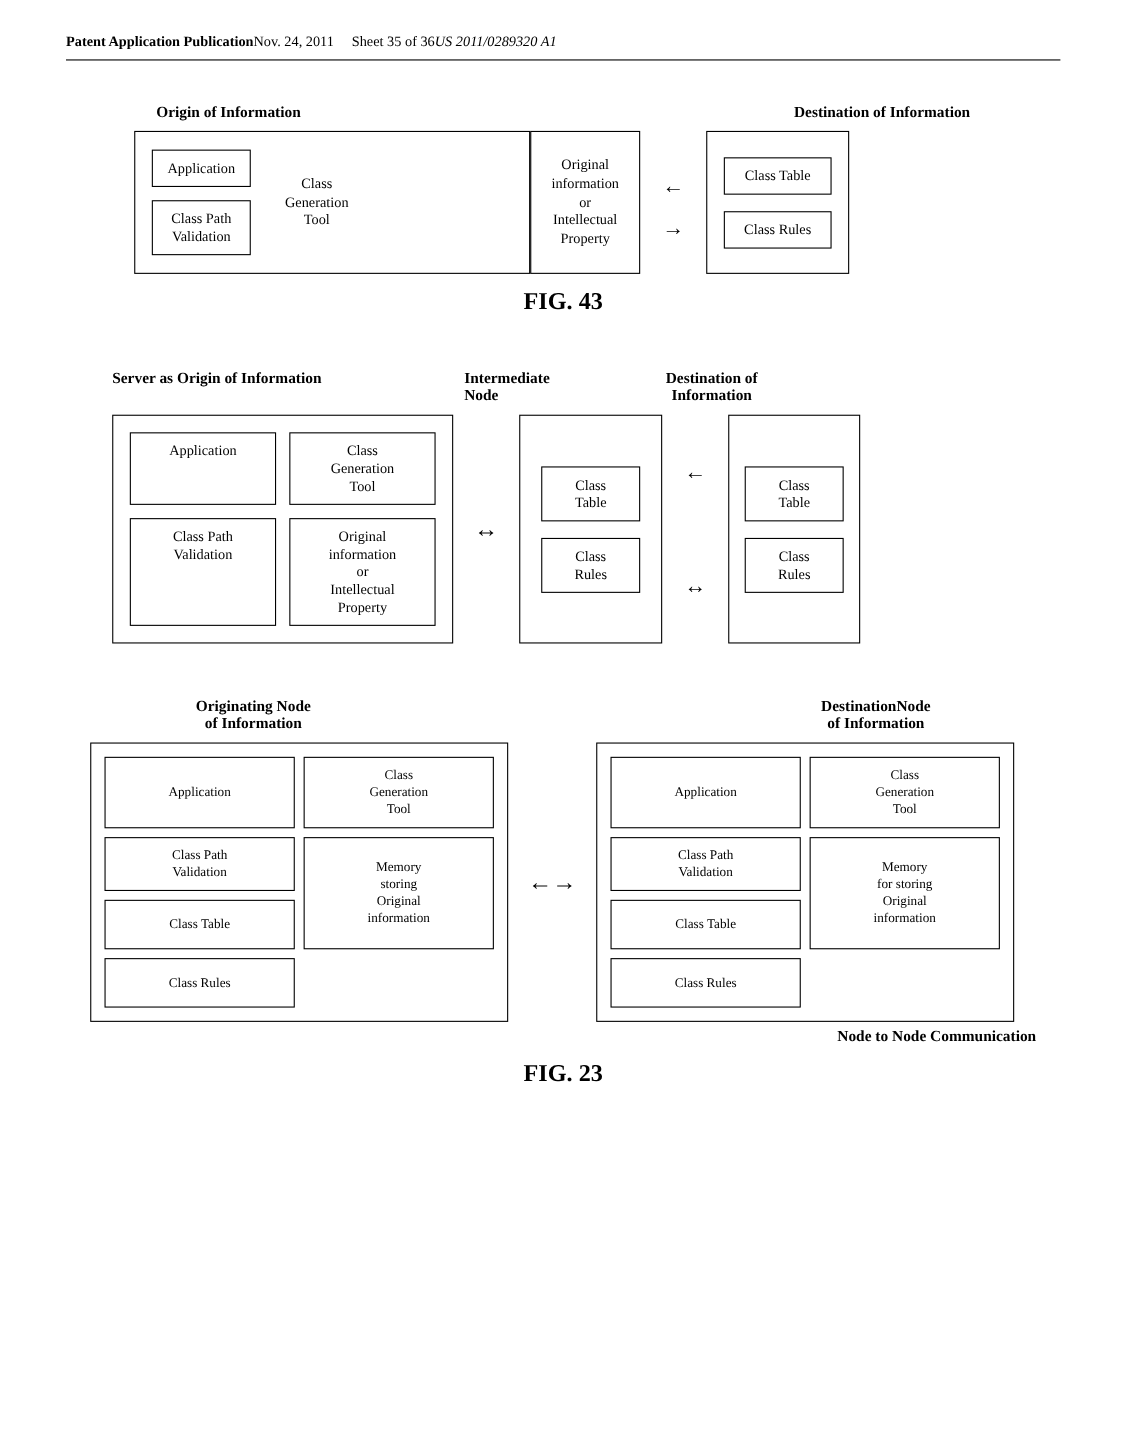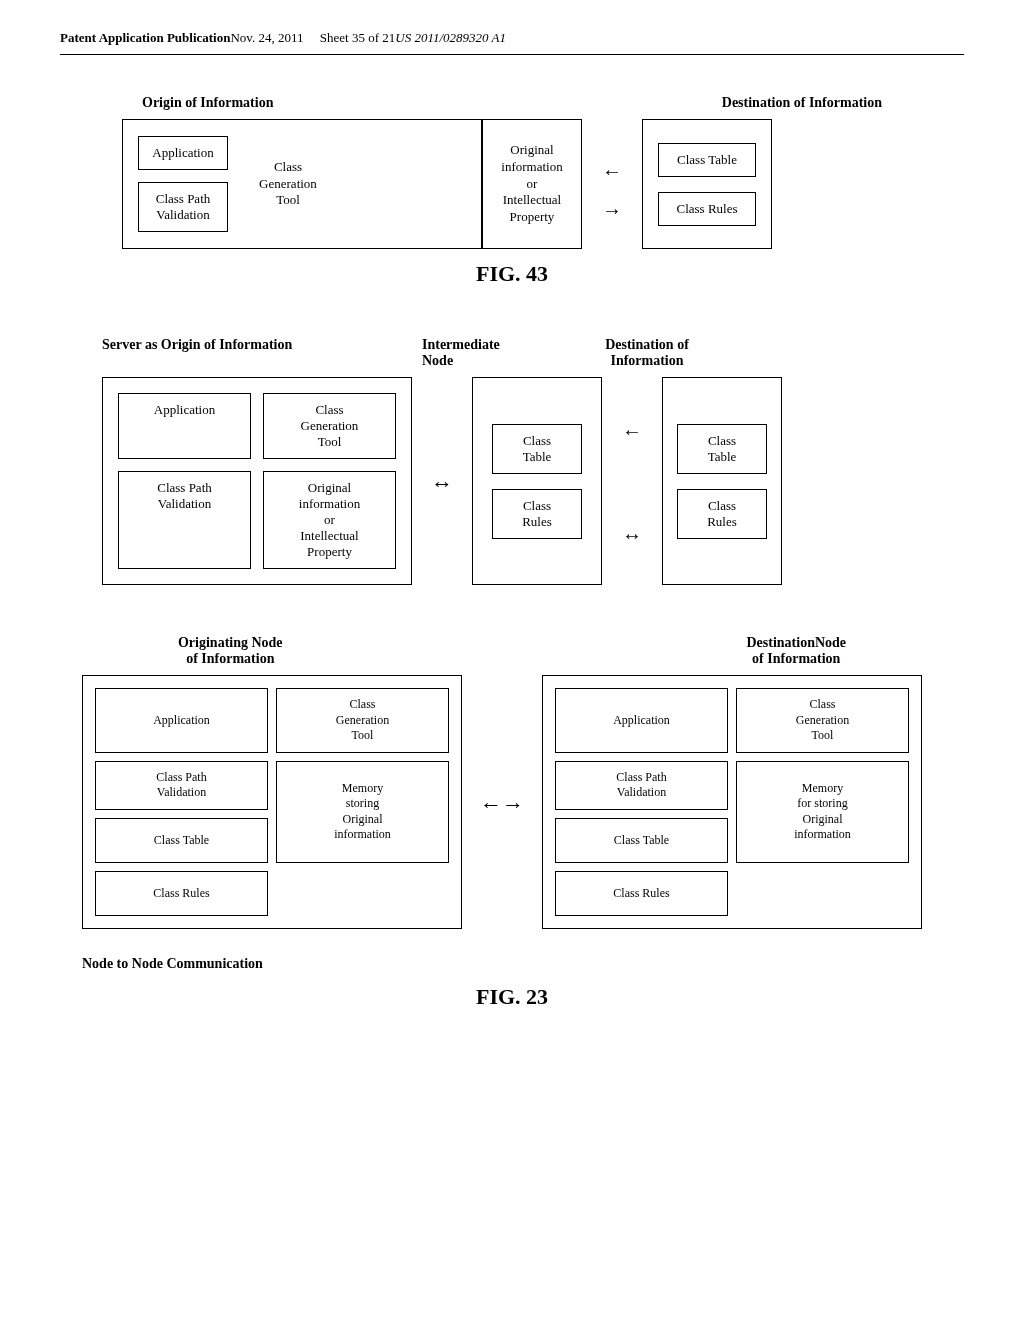--- a/index.html
+++ b/index.html
@@ -266,24 +266,24 @@
       border: 1.5px solid #000;
       padding: 12px;
       width: 380px;
       display: grid;
       grid-template-columns: 1fr 1fr;
       gap: 8px;
       align-content: start;
     }
 
     .node-comm-label {
-      text-align: left;
+      text-align: right;
       font-size: 14px;
       font-weight: bold;
-      margin-top: 27px;
+      margin-top: 6px;
     }
 
     .small-box-tall {
       border: 1.5px solid #000;
       padding: 8px 6px;
       font-size: 12px;
       text-align: center;
       min-height: 45px;
       display: flex;
       align-items: center;
@@ -294,21 +294,21 @@
 </head>
 <body>
 
 <div class="page">
 
   <div class="header">
     <span class="header-left">Patent Application Publication</span>
     <span class="header-center">
       <span>Nov. 24, 2011</span>
       &nbsp;&nbsp;&nbsp;
-      <span>Sheet 35 of 21</span>
+      <span>Sheet 35 of 36</span>
     </span>
     <span class="header-right">US 2011/0289320 A1</span>
   </div>
 
   <div class="diagram-section">
     <div class="fig43-container">
 
       <div class="fig43-labels">
         <span class="fig43-label-left">Origin of Information</span>
         <span class="fig43-label-right">Destination  of Information</span>

